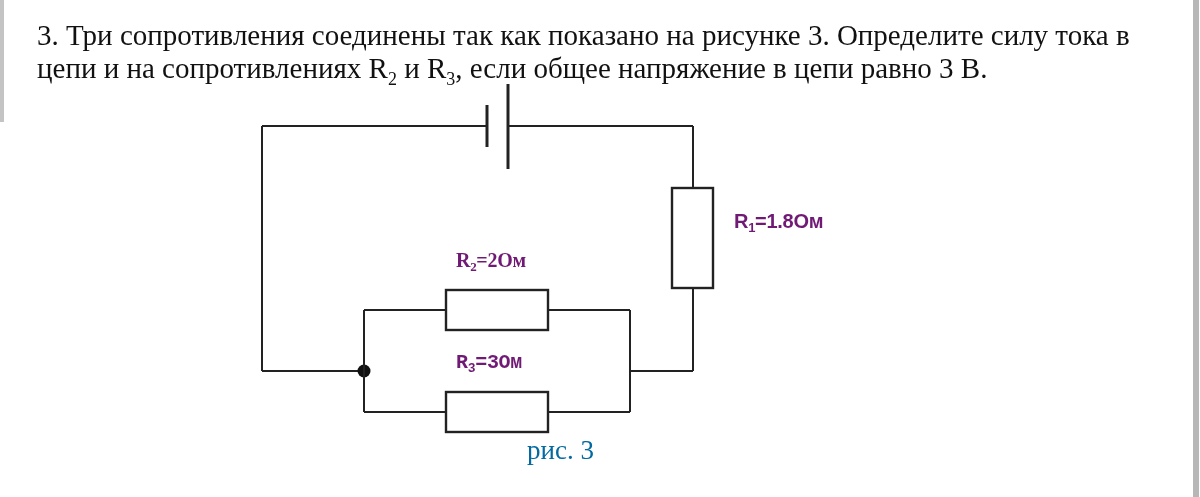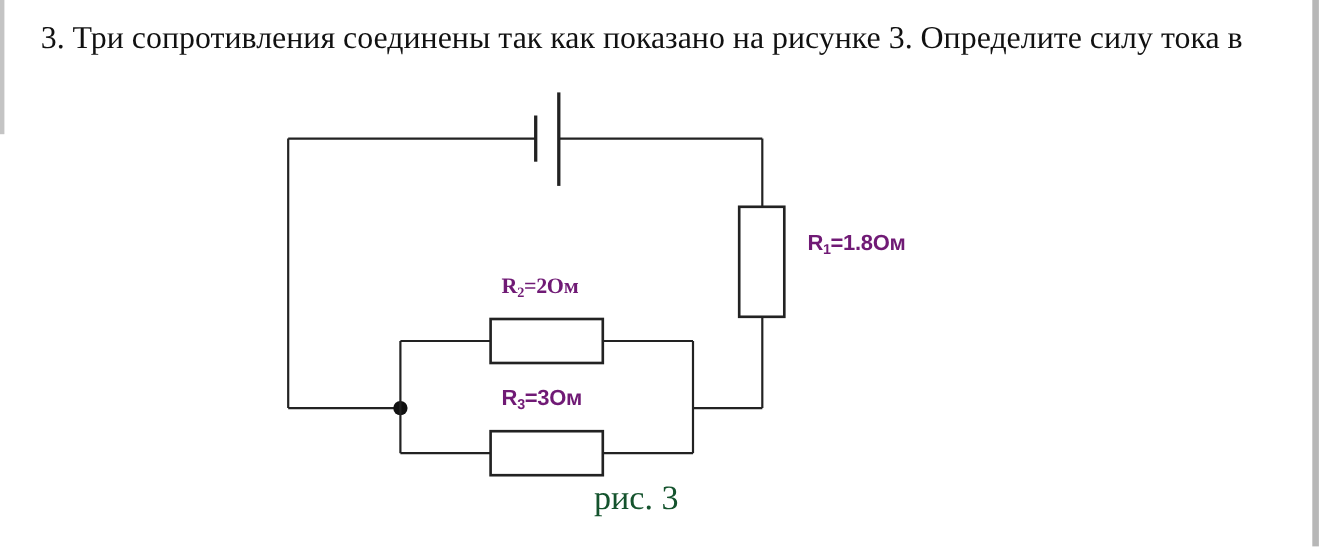--- a/index.html
+++ b/index.html
@@ -64,29 +64,29 @@
     letter-spacing: -0.3px;
     color: #701a75;
     white-space: nowrap;
   }
   .r-label sub {
     font-size: 13px;
     line-height: 0;
     vertical-align: -4px;
   }
   #r2-label { left: 456px; top: 249px; font-family: Liberation Serif, serif; }
-  #r3-label { left: 456px; top: 351px; }
+  #r3-label { left: 456px; top: 351px; font-family: Liberation Mono, monospace; }
   #r1-label { left: 734px; top: 210px; }
   
   #figure-caption {
     position: absolute;
-    left: 540px;
+    left: 527px;
     top: 435px;
-    font-size: 31px;
-    color: #14532d;
+    font-size: 27px;
+    color: #0369a1;
     white-space: nowrap;
   }
   
   #right-edge-strip {
     position: absolute;
     right: 1px;
     top: 0;
     width: 6px;
     height: 497px;
     background: #b7b7b7;
@@ -100,20 +100,21 @@
     background: #c4c4c4;
   }
 </style>
 </head>
 <body>
 
 <div id="page">
 
   <div id="problem-text">
     <div id="problem-line1">3. Три сопротивления соединены так как показано на рисунке 3. Определите силу тока в</div>
+    <div id="problem-line2"><span>цепи и на сопротивлениях R</span><sub>2</sub><span> и R</span><sub>3</sub><span>, если общее напряжение в цепи равно 3 В.</span></div>
   </div>
 
   <svg id="circuit-svg" viewBox="0 0 1200 497" xmlns="http://www.w3.org/2000/svg">
 
     <path d="M262 126 L487 126"></path>
     <path d="M508 126 L693 126"></path>
 
     <path class="plate" d="M487 105 L487 147"></path>
     <path class="plate" d="M508 84 L508 169"></path>
 

